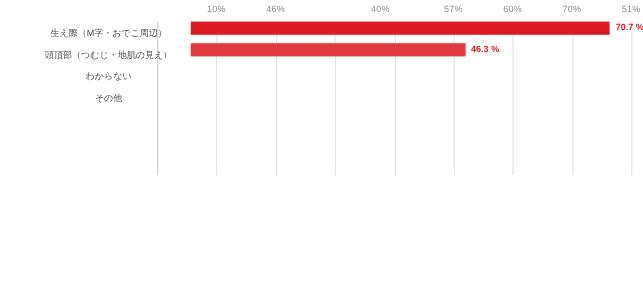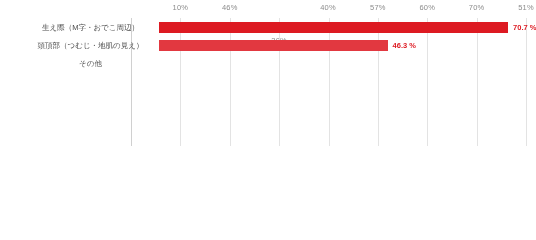--- a/index.html
+++ b/index.html
@@ -88,21 +88,21 @@
     white-space: nowrap;
     overflow: hidden;
     flex: 0 0 131px;
     margin-left: 28px;
   }
   .bar-zone {
     position: relative;
     flex: 1 1 auto;
     height: 100%;
     display: flex;
-    align-items: center;
+    align-items: flex-start;
   }
   .bar {
     height: 11px;
     background: #e0252c;
     position: relative;
     z-index: 2;
   }
   .bar.v0 { background: #dd1a22; }
   .bar.v1 { background: #e23840; }
   .bar.v2 { background: #e8656c; }
@@ -121,21 +121,21 @@
 </style>
 </head>
 <body>
 
 <div id="chart-root">
 
   <div class="axis-header">
       <span class="tick-label" style="left: 180.375px;">10%</span>
       <span class="tick-label" style="left: 229.75px;">46%</span>
       <span class="tick-label" style="left: 279.125px; margin-top: 33px;">30%</span>
-      <span class="tick-label" style="left: 328px;">40%</span>
+      <span class="tick-label" style="left: 317px;">40%</span>
       <span class="tick-label" style="left: 377.875px;">57%</span>
       <span class="tick-label" style="left: 427.25px;">60%</span>
       <span class="tick-label" style="left: 476.625px;">70%</span>
       <span class="tick-label" style="left: 526px;">51%</span>
     </div>
 
   <div class="plot">
     <div class="axis-line"></div>
     <div id="gridlines">
         <div class="gridline" style="left: 49.375px;"></div>
@@ -158,20 +158,26 @@
         </div>
       </div>
       <div class="row">
         <div class="cat-label">頭頂部（つむじ・地肌の見え）</div>
         <div class="bar-zone">
           <div class="bar v1" style="width: 228.606px; background: rgb(226, 56, 64);"></div>
           <span class="value-label">46.3 %</span>
         </div>
       </div>
       <div class="row">
+        <div class="cat-label">わからない</div>
+        <div class="bar-zone">
+          <div class="bar v5 empty" style="width: 0px;"></div>
+        </div>
+      </div>
+      <div class="row">
         <div class="cat-label">その他</div>
         <div class="bar-zone">
           <div class="bar v6 empty" style="width: 0px;"></div>
         </div>
       </div>
     </div>
 
 </div>
 
 </body></html>

